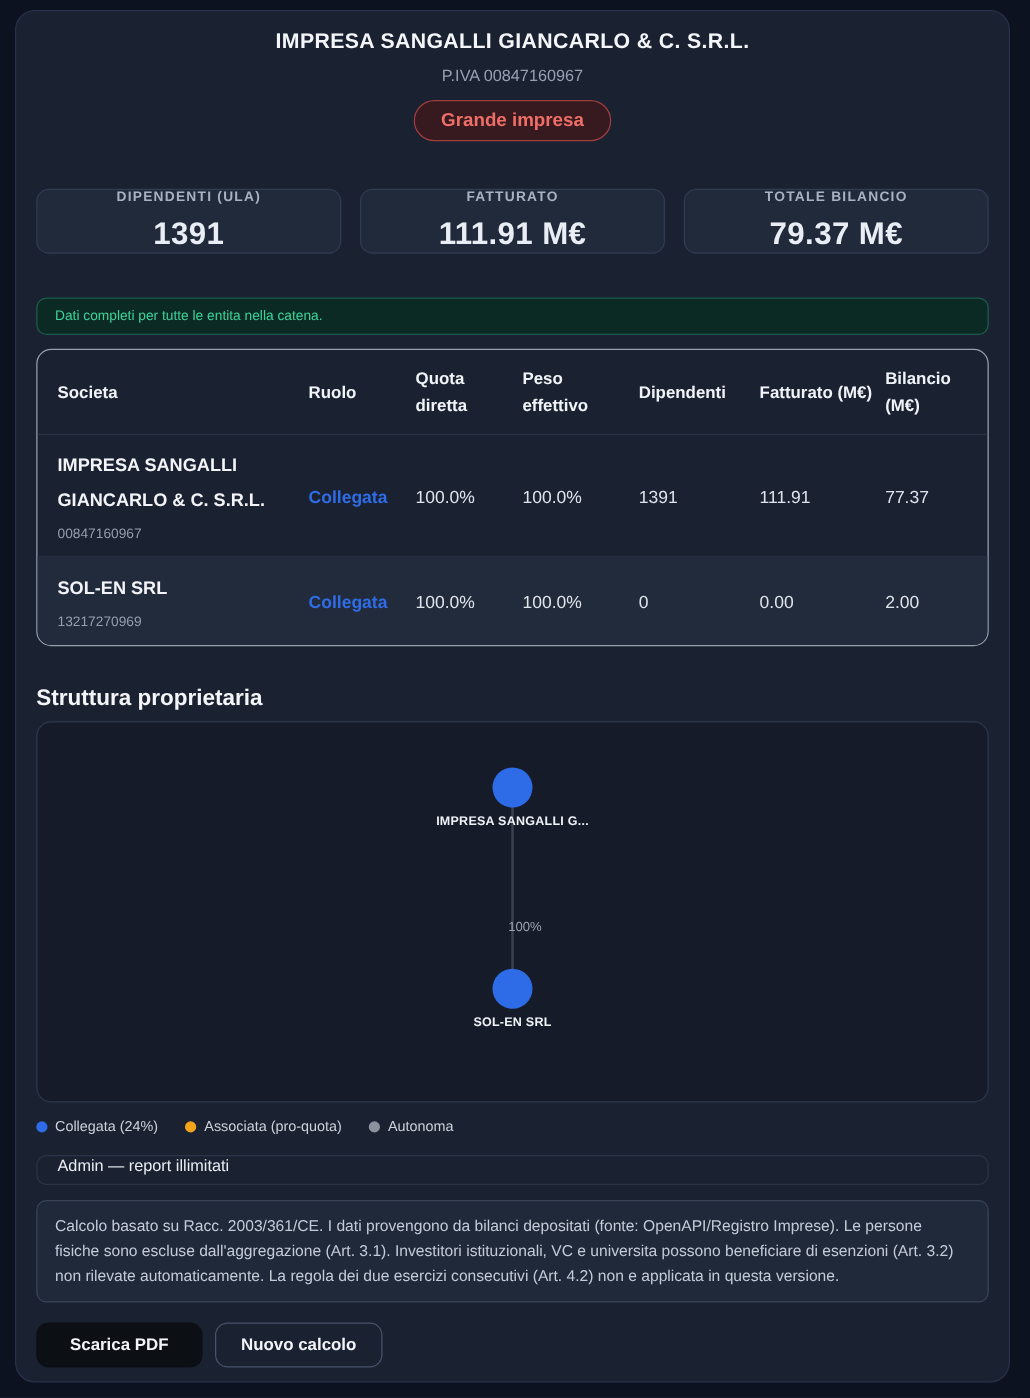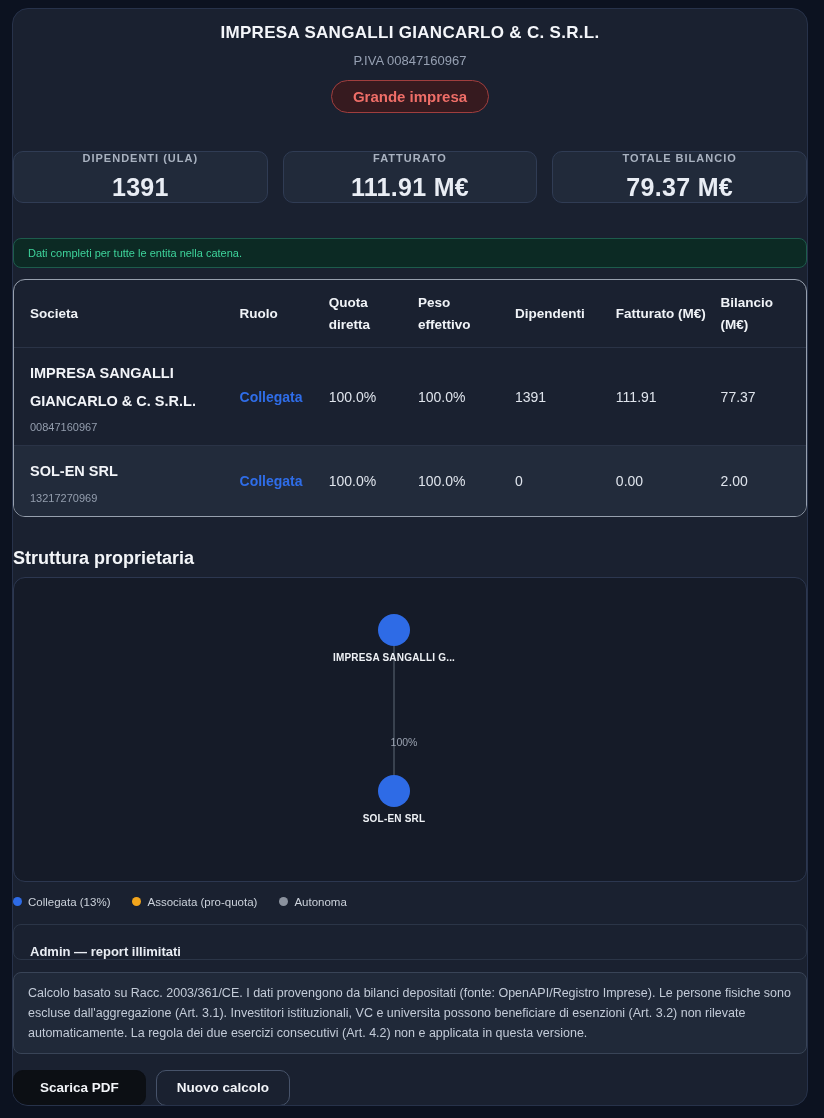--- a/index.html
+++ b/index.html
@@ -5,21 +5,21 @@
   * { margin:0; padding:0; box-sizing:border-box; }
   html,body { width:824px; height:1118px; overflow:hidden; }
   body {
     background:#0c1220;
     font-family:"Liberation Sans", sans-serif;
     color:#e9edf4;
   }
   .panel {
     position:absolute; left:12px; top:8px; width:796px; height:1098px;
     background:#1a2130; border:1px solid #27324a; border-radius:16px;
-    padding:0 0; overflow:hidden;
+    padding:0 16px; overflow:hidden;
   }
   
   .company-name { margin-top:14px; text-align:center; font-size:17px; font-weight:bold; letter-spacing:.3px; color:#f4f6fa; }
   .vat-line { margin-top:10px; text-align:center; font-size:13px; color:#96a0b2; }
   .badge-wrap { margin-top:12px; text-align:center; height:33px; }
   .size-badge {
     display:inline-block; padding:7px 21px; border-radius:18px;
     background:#361a1f; border:1px solid #a03e3e; color:#ef6e68;
     font-size:15px; font-weight:bold;
   }
@@ -69,23 +69,23 @@
   .label-child { top:235px; }
   
   .legend { margin-top:13px; display:flex; align-items:center; gap:22px; height:14px; font-size:11.5px; color:#ccd2db; }
   .legend-item { display:flex; align-items:center; gap:6px; }
   .legend-dot { width:9px; height:9px; border-radius:50%; display:inline-block; }
   .dot-blue { background:#2e6be6; }
   .dot-orange { background:#f2a51c; }
   .dot-grey { background:#8b929e; }
   
   .plan-box {
-    margin-top:15px; height:36px; display:flex; align-items:flex-end;
+    margin-top:15px; height:24px; display:flex; align-items:flex-start;
     border:1px solid #2b3547; border-radius:8px; padding:0 16px;
-    font-size:13px; color:#e9edf3;font-weight:bold;
+    font-size:13px; color:#e9edf3;
   }
   
   .disclaimer-box {
     margin-top:12px; min-height:66px;
     background:#202939; border:1px solid #394457; border-radius:8px;
     padding:10px 14px; font-size:12.5px; line-height:1.6; color:#c3cbd8;
   }
   
   .actions { margin-top:16px; display:flex; gap:10px; height:36px; }
   .btn { border-radius:10px; font-family:"Liberation Sans", sans-serif; font-size:13.5px; font-weight:bold; color:#f2f4f8; cursor:pointer; }
@@ -168,21 +168,21 @@
     <div class="tree-edge-label">100%</div>
     <div class="tree-node node-root"></div>
     <div class="tree-label label-root">IMPRESA SANGALLI G...</div>
     <div class="tree-node node-child"></div>
     <div class="tree-label label-child">SOL-EN SRL</div>
   </div>
 
   <div class="legend">
     <div class="legend-item">
       <span class="legend-dot dot-blue"></span>
-      <span>Collegata (13%)</span>
+      <span>Collegata (24%)</span>
     </div>
     <div class="legend-item">
       <span class="legend-dot dot-orange"></span>
       <span>Associata (pro-quota)</span>
     </div>
     <div class="legend-item">
       <span class="legend-dot dot-grey"></span>
       <span>Autonoma</span>
     </div>
   </div>

